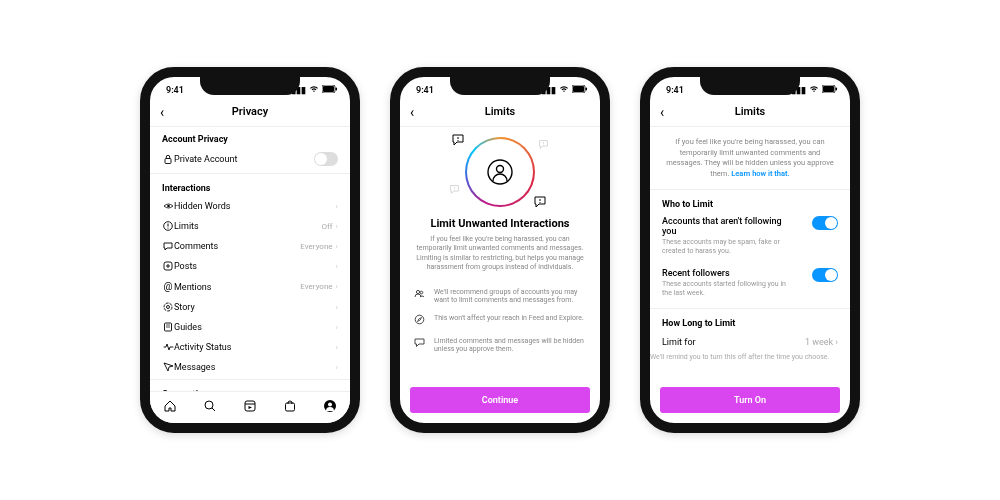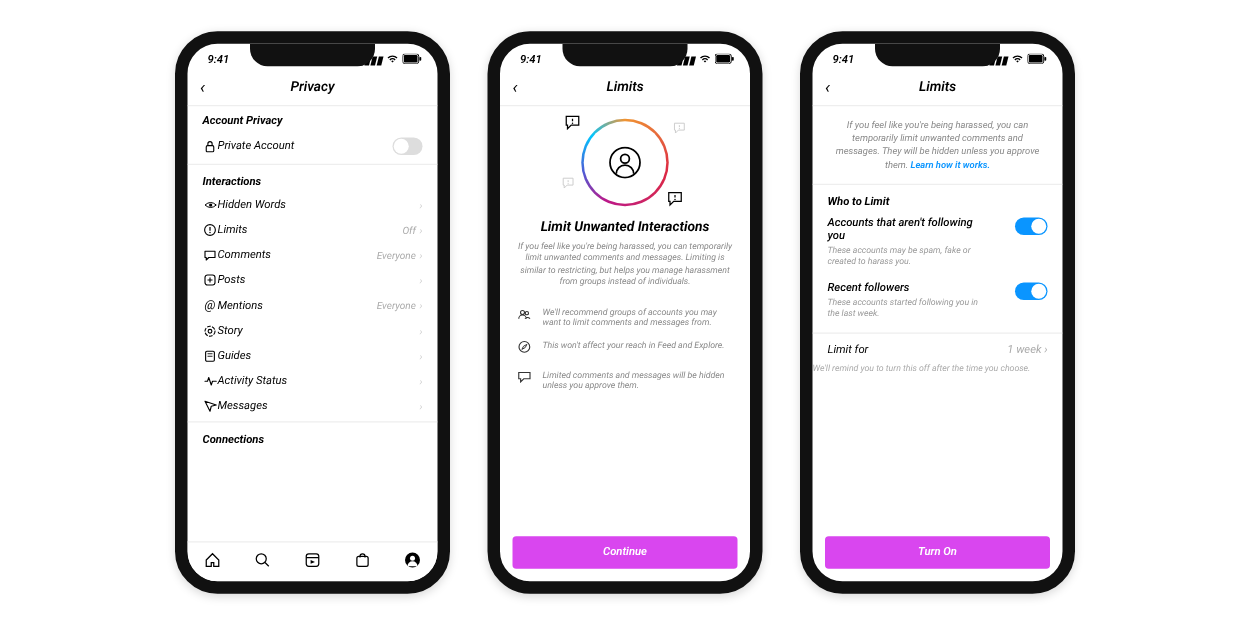--- a/index.html
+++ b/index.html
@@ -8,28 +8,27 @@
     height: 500px;
     background: #fff;
     display: flex;
     justify-content: center;
     align-items: center;
     gap: 30px;
     font-family: -apple-system, BlinkMacSystemFont, "Segoe UI", Roboto, Helvetica, Arial, sans-serif;
   }
   .phone {
     width: 220px;
-    height: 450px;
+    height: 366px;
     border: 10px solid #111;
     border-radius: 34px;
     background: #fff;
     position: relative;
     overflow: hidden;
     box-shadow: 0 2px 8px rgba(0,0,0,0.15);
-    font-style: italic;
   }
   .notch {
     position: absolute;
     top: 0;
     left: 50%;
     transform: translateX(-50%);
     width: 100px;
     height: 18px;
     background: #111;
     border-radius: 0 0 14px 14px;
@@ -396,21 +395,21 @@
             <rect x="13.5" y="2.5" width="1.5" height="3" rx="0.7" fill="#000"></rect>
           </svg></span>
     </span>
   </div>
   <div class="header">
     <span class="back">‹</span>
     <span class="title">Limits</span>
   </div>
   <div class="intro">
     <span>If you feel like you're being harassed, you can temporarily limit unwanted comments and messages. They will be hidden unless you approve them.</span>
-    <a>Learn how it works.</a>
+    <a>Learn how it that.</a>
   </div>
   <div class="divider"></div>
   <div class="section-head">Who to Limit</div>
   <div class="setting-block">
     <div class="setting-row">
       <div class="setting-text">
         <div class="setting-title">Accounts that aren't following you</div>
         <div class="setting-desc">These accounts may be spam, fake or created to harass you.</div>
       </div>
       <span class="toggle-on"></span>
@@ -419,19 +418,20 @@
   <div class="setting-block">
     <div class="setting-row">
       <div class="setting-text">
         <div class="setting-title">Recent followers</div>
         <div class="setting-desc">These accounts started following you in the last week.</div>
       </div>
       <span class="toggle-on"></span>
     </div>
   </div>
   <div class="divider"></div>
+  <div class="section-head">How Long to Limit</div>
   <div class="limit-row">
     <span>Limit for</span>
     <span class="val"><span>1 week</span> <span class="chev">›</span></span>
   </div>
   <div class="hint">We'll remind you to turn this off after the time you choose.</div>
   <div class="cta">Turn On</div>
 </div>
 
 </body></html>

